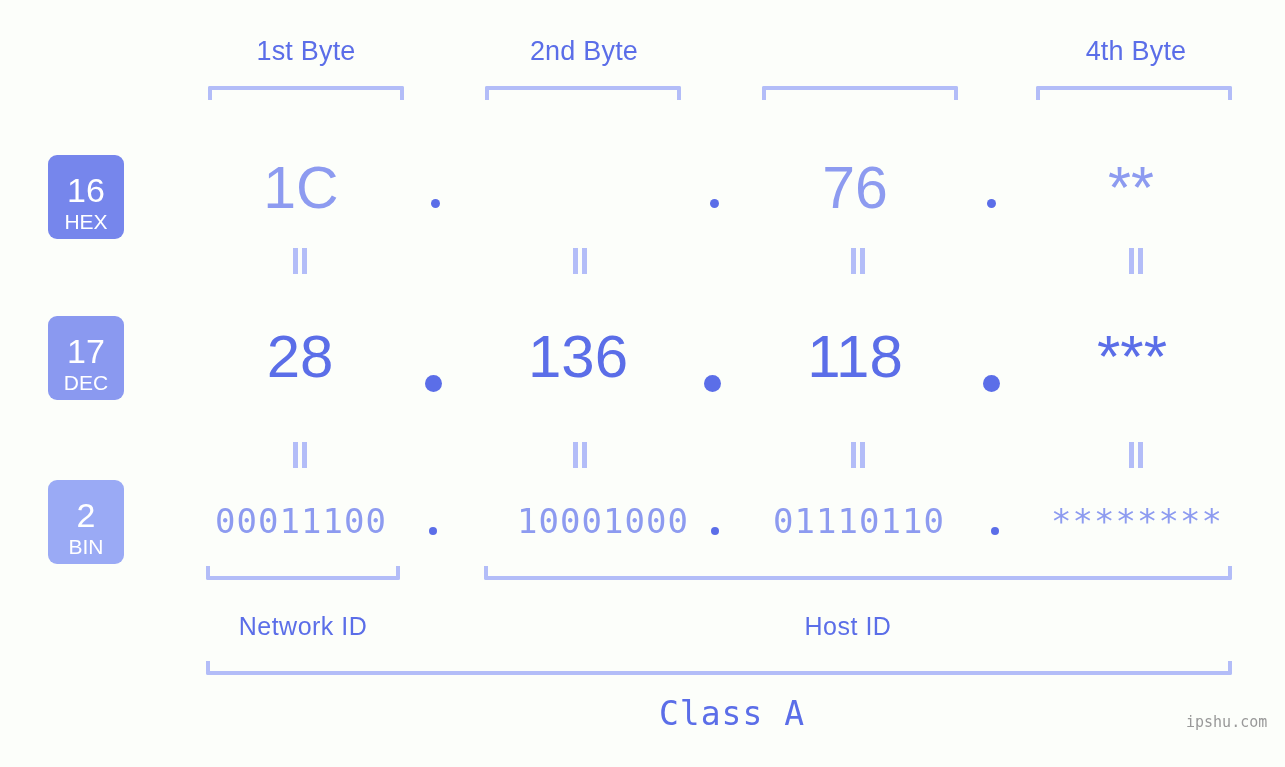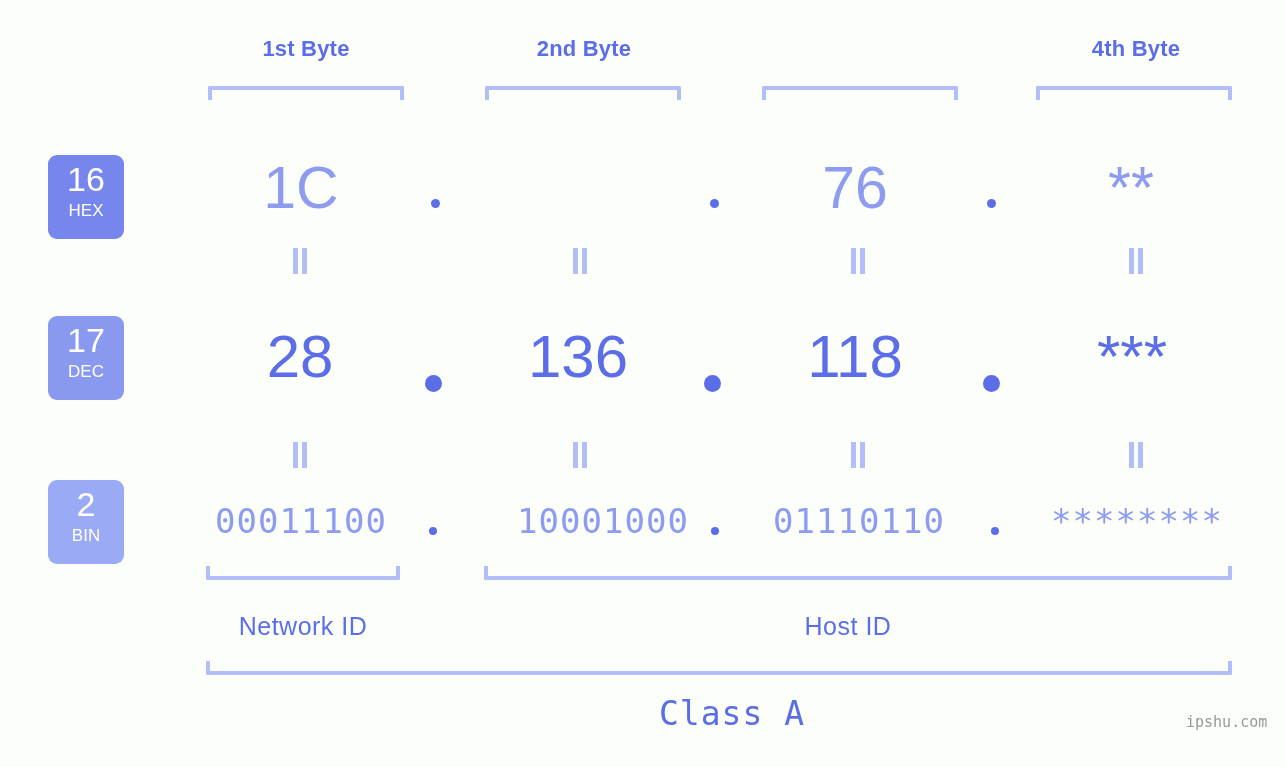--- a/index.html
+++ b/index.html
@@ -17,25 +17,24 @@
     position: relative;
     width: 1285px;
     height: 767px;
   }
 
   
   .byte-header {
     position: absolute;
     text-align: center;
     font-family: "Liberation Sans", sans-serif;
-    font-size: 22px;
+    font-size: 27px;
     color: #5b6ee8;
     letter-spacing: 0.2px;
     white-space: nowrap;
-    font-weight: bold;
   }
 
   
   .bracket-top {
     position: absolute;
     border-top: 4px solid #b3bdf8;
     border-left: 4px solid #b3bdf8;
     border-right: 4px solid #b3bdf8;
     height: 14px;
     box-sizing: border-box;
@@ -54,31 +53,31 @@
 
   
   .badge {
     position: absolute;
     width: 76px;
     border-radius: 9px;
     color: #ffffff;
     text-align: center;
     box-sizing: border-box;
     font-family: "Liberation Sans", sans-serif;
-    padding-top: 5px;
+    padding-top: 16px;
   }
   .badge .num {
     display: block;
     font-size: 34px;
     line-height: 38px;
     font-weight: 400;
   }
   .badge .nm {
     display: block;
-    font-size: 17px;
+    font-size: 21px;
     line-height: 26px;
     font-weight: 400;
   }
 
   
   .cell {
     position: absolute;
     text-align: center;
     white-space: nowrap;
   }

